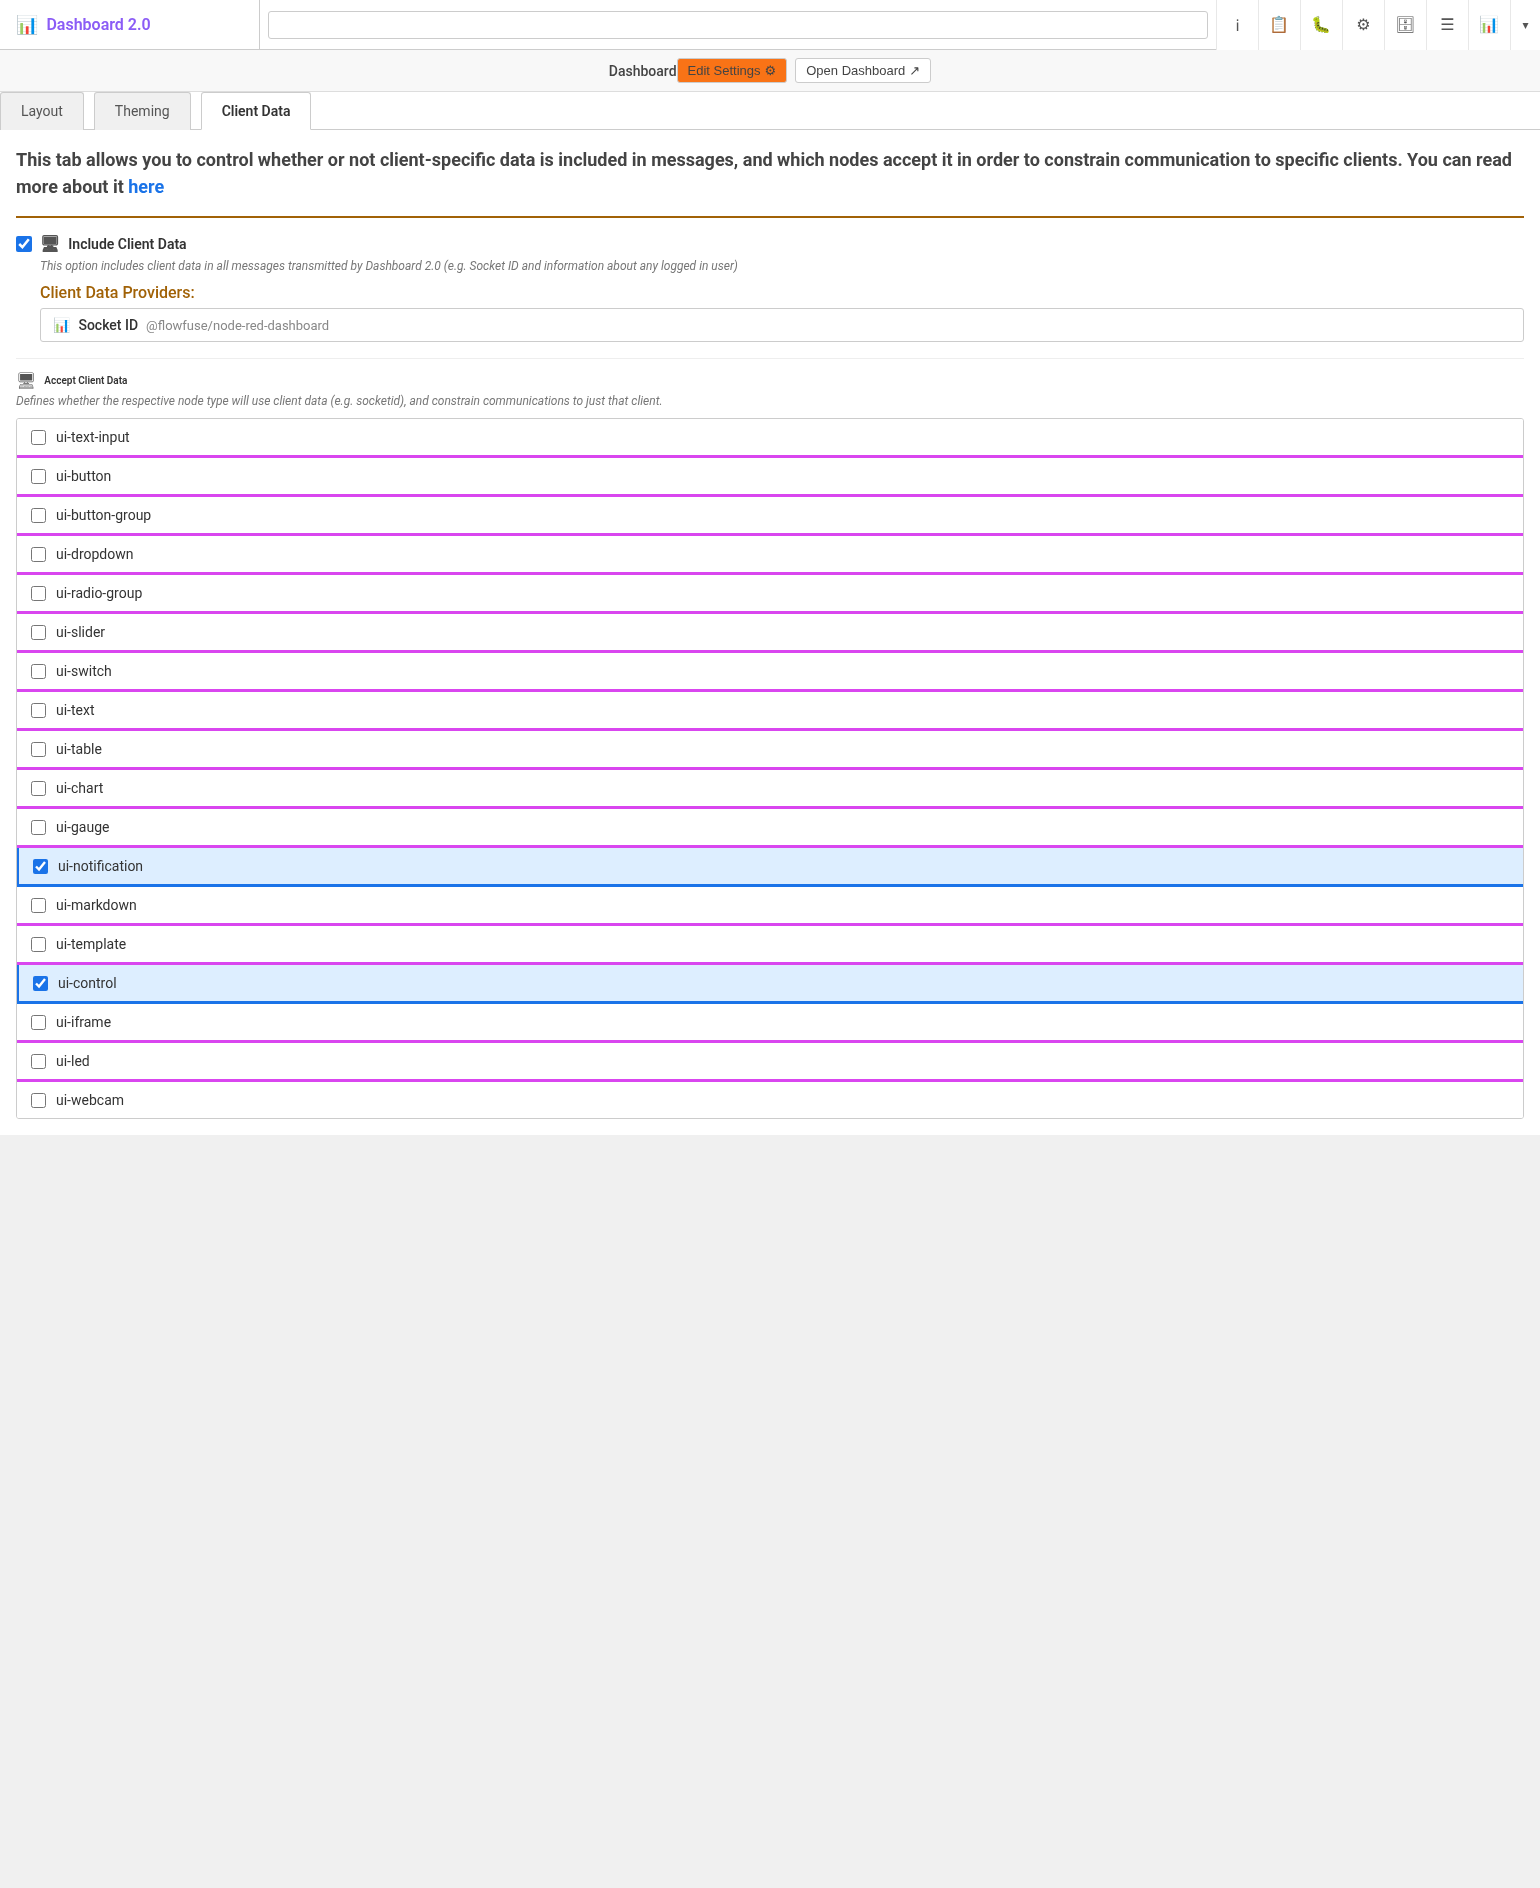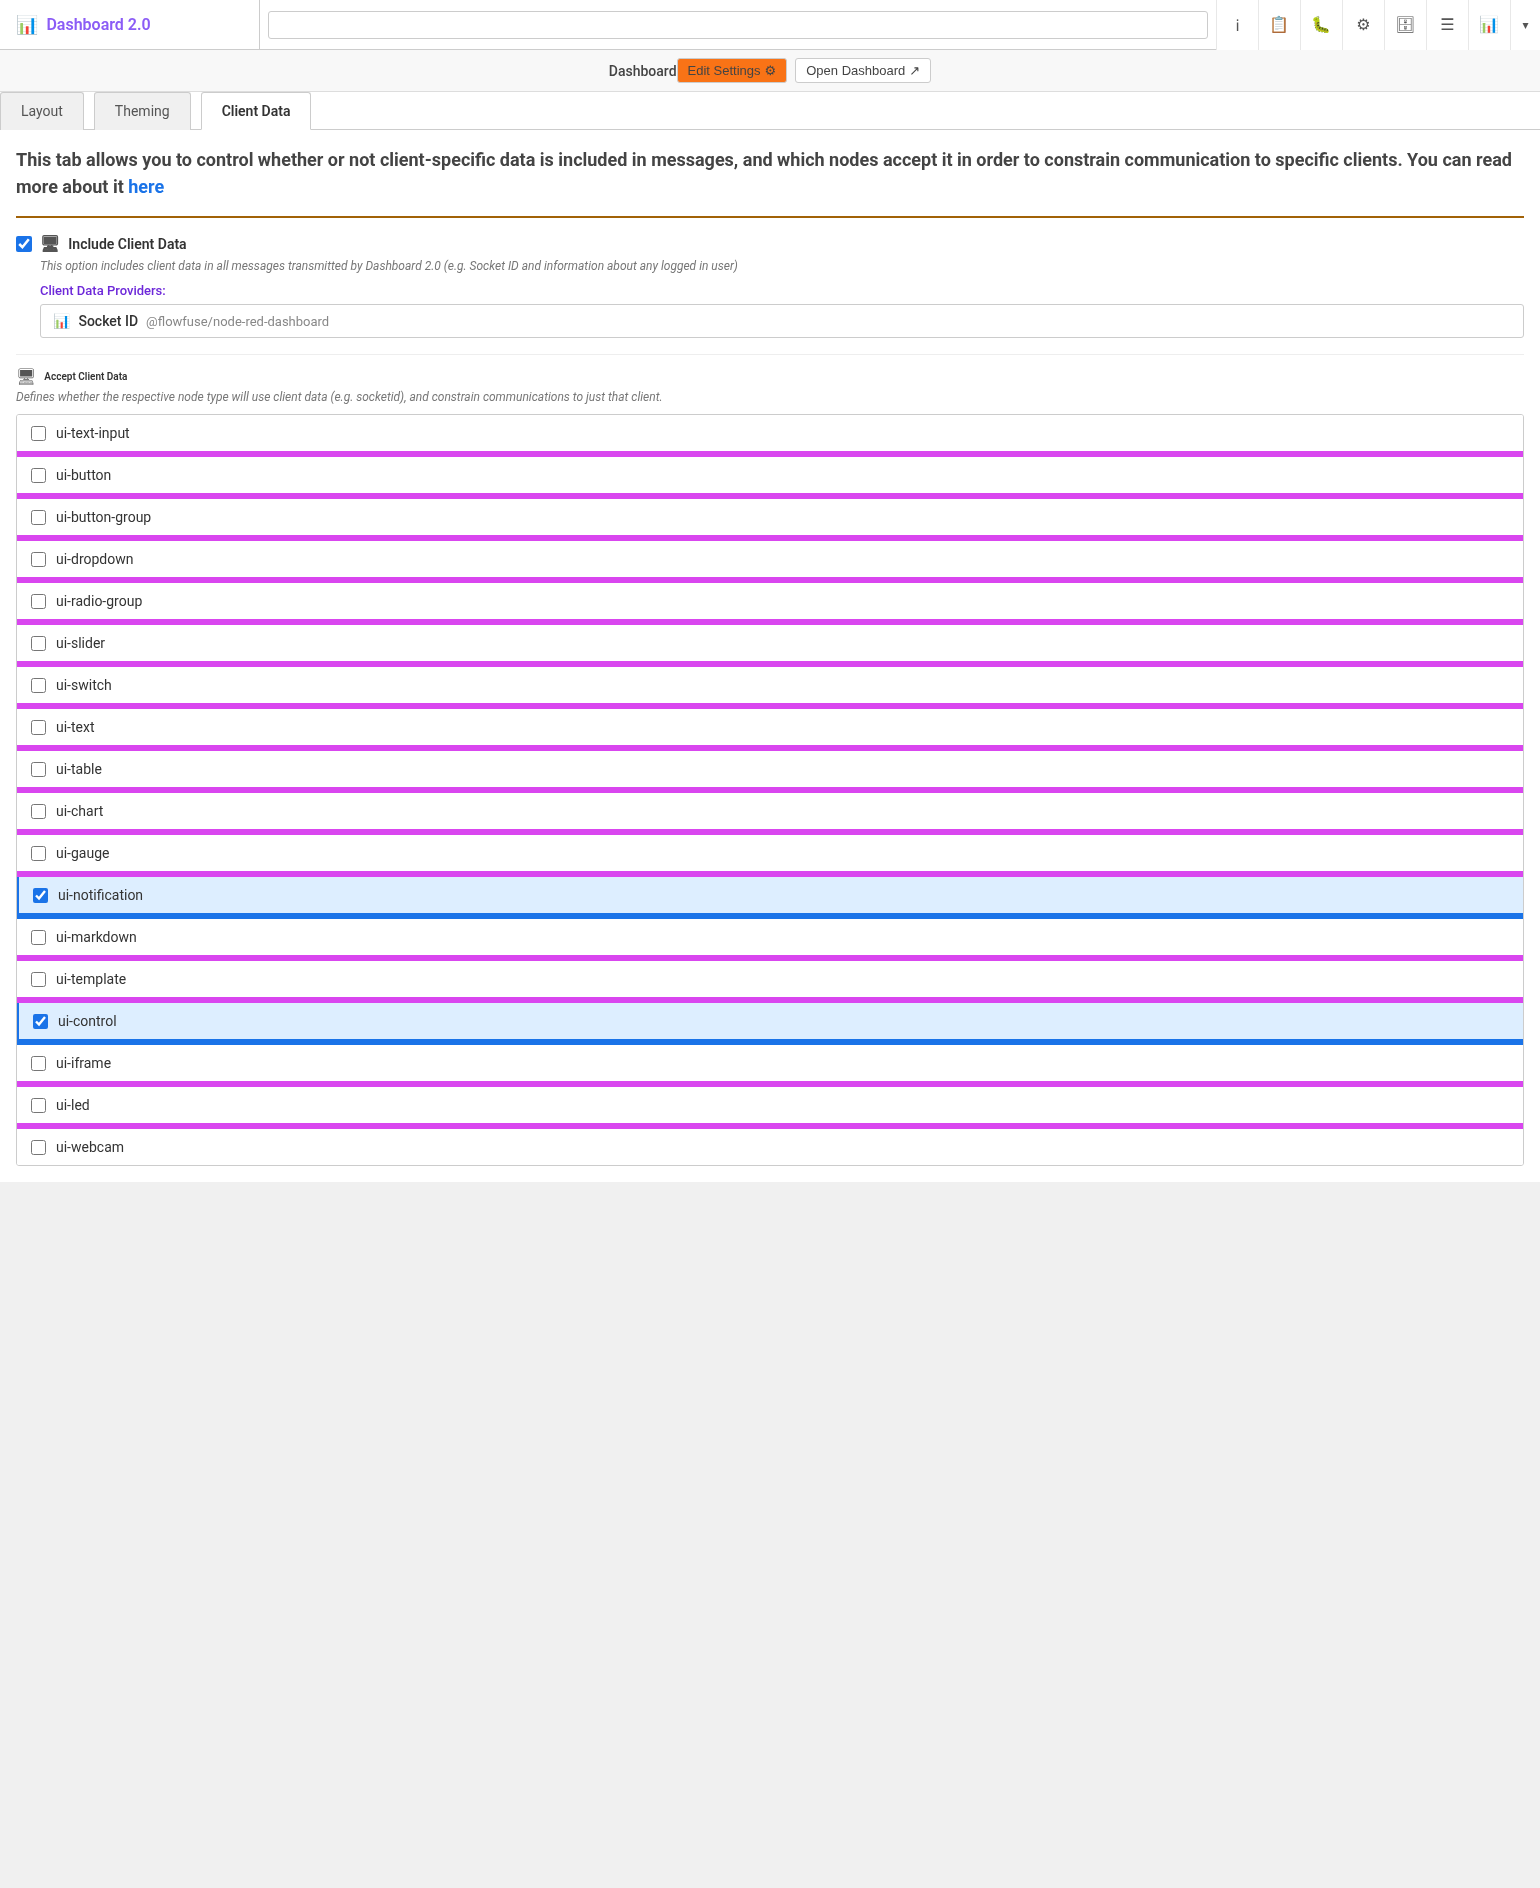--- a/index.html
+++ b/index.html
@@ -209,23 +209,23 @@
       color: #555;
     }
     .hint-text {
       font-size: 12px;
       color: #777;
       font-style: italic;
       margin-left: 24px;
       margin-bottom: 10px;
     }
     .providers-label {
-      font-size: 13px;
+      font-size: 16px;
       font-weight: 500;
-      color: #6d28d9;
+      color: #a16207;
       margin-left: 24px;
       margin-bottom: 6px;
     }
     .provider-row {
       display: flex;
       align-items: center;
       gap: 8px;
       border: 1px solid #ccc;
       border-radius: 3px;
       padding: 8px 12px;
@@ -274,21 +274,21 @@
     .checklist {
       border: 1px solid #ccc;
       border-radius: 3px;
       overflow: hidden;
     }
     .checklist-item {
       display: flex;
       align-items: center;
       gap: 10px;
       padding: 10px 14px;
-      border-bottom: 6px solid #d946ef;
+      border-bottom: 3px solid #d946ef;
       background: #fff;
       font-size: 14px;
       color: #333;
       cursor: pointer;
     }
     .checklist-item:last-child { border-bottom: none; }
     .checklist-item.checked {
       background: #e8f0fe;
       border-color: #1a73e8;
     }

